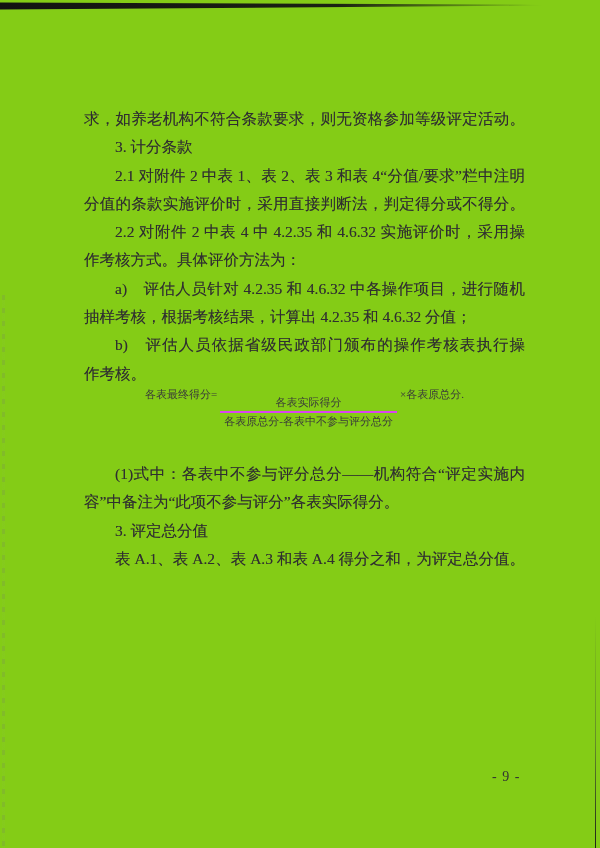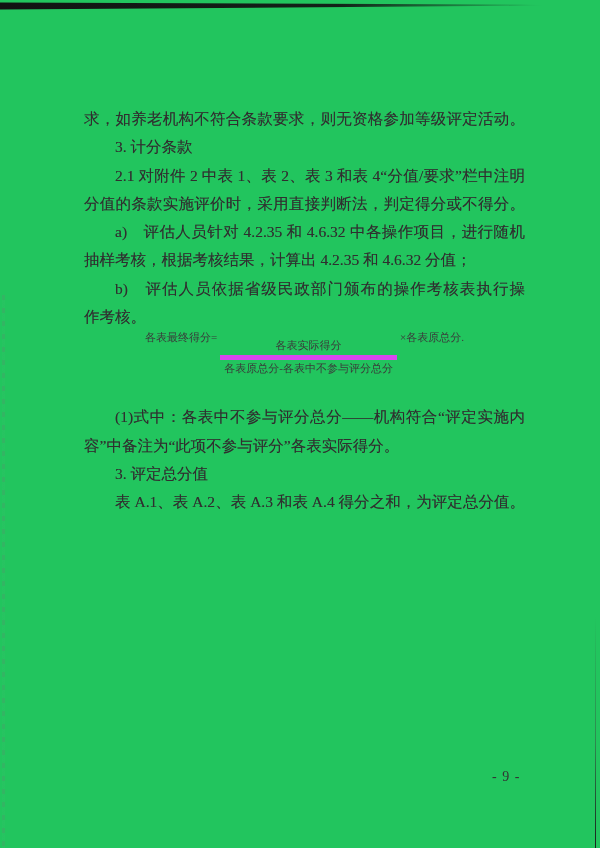--- a/index.html
+++ b/index.html
@@ -1,20 +1,20 @@
 <!DOCTYPE html>
 <html><head>
 <meta charset="utf-8">
 <style>
   html, body { margin: 0; padding: 0; background: #ffffff; }
   .page {
     position: relative;
     width: 600px;
     height: 848px;
-    background: #22c55e;
+    background: #84cc16;
     overflow: hidden;
     font-family: "Liberation Serif", "DejaVu Serif", serif;
     color: #333333;
   }
   .top-strip { position: absolute; top: 0; left: 0; display: block; }
   .left-smudge {
     position: absolute;
     left: 2px; top: 295px; bottom: 0; width: 3px;
     background: repeating-linear-gradient(180deg,
       rgba(120,120,120,0.20) 0 5px,
@@ -56,21 +56,21 @@
     color: #3a3a3a;
     text-shadow: none;
   }
   .frac {
     display: inline-flex;
     flex-direction: column;
     align-items: center;
     margin: 8px 3px;
   }
   .frac .num { padding: 0 4px 2px; line-height: 1.2; }
-  .frac .den { border-top: 5px solid #d946ef; padding: 2px 4px 0; line-height: 1.2; }
+  .frac .den { border-top: 2px solid #d946ef; padding: 2px 4px 0; line-height: 1.2; }
   .f-lhs, .f-rhs { line-height: 1.2; }
   .pagenum {
     position: absolute;
     left: 492px; top: 769px;
     font-size: 14px;
     letter-spacing: 1px;
     color: #333333;
   }
 </style>
 </head>
@@ -98,20 +98,24 @@
         <div class="line fill">求，如养老机构不符合条款要求，则无资格参加等级评定活动。</div>
       </div>
       <div class="para indent">
         <div class="line">3. 计分条款</div>
       </div>
       <div class="para indent">
         <div class="line fill">2.1 对附件 2 中表 1、表 2、表 3 和表 4“分值/要求”栏中注明</div>
         <div class="line fill">分值的条款实施评价时，采用直接判断法，判定得分或不得分。</div>
       </div>
       <div class="para indent">
+        <div class="line fill">2.2 对附件 2 中表 4 中 4.2.35 和 4.6.32 实施评价时，采用操</div>
+        <div class="line">作考核方式。具体评价方法为：</div>
+      </div>
+      <div class="para indent">
         <div class="line fill">a)　评估人员针对 4.2.35 和 4.6.32 中各操作项目，进行随机</div>
         <div class="line">抽样考核，根据考核结果，计算出 4.2.35 和 4.6.32 分值；</div>
       </div>
       <div class="para indent">
         <div class="line fill">b)　评估人员依据省级民政部门颁布的操作考核表执行操</div>
         <div class="line">作考核。</div>
       </div>
   <div class="formula">
     <span class="f-lhs">各表最终得分=</span>
     <span class="frac">

